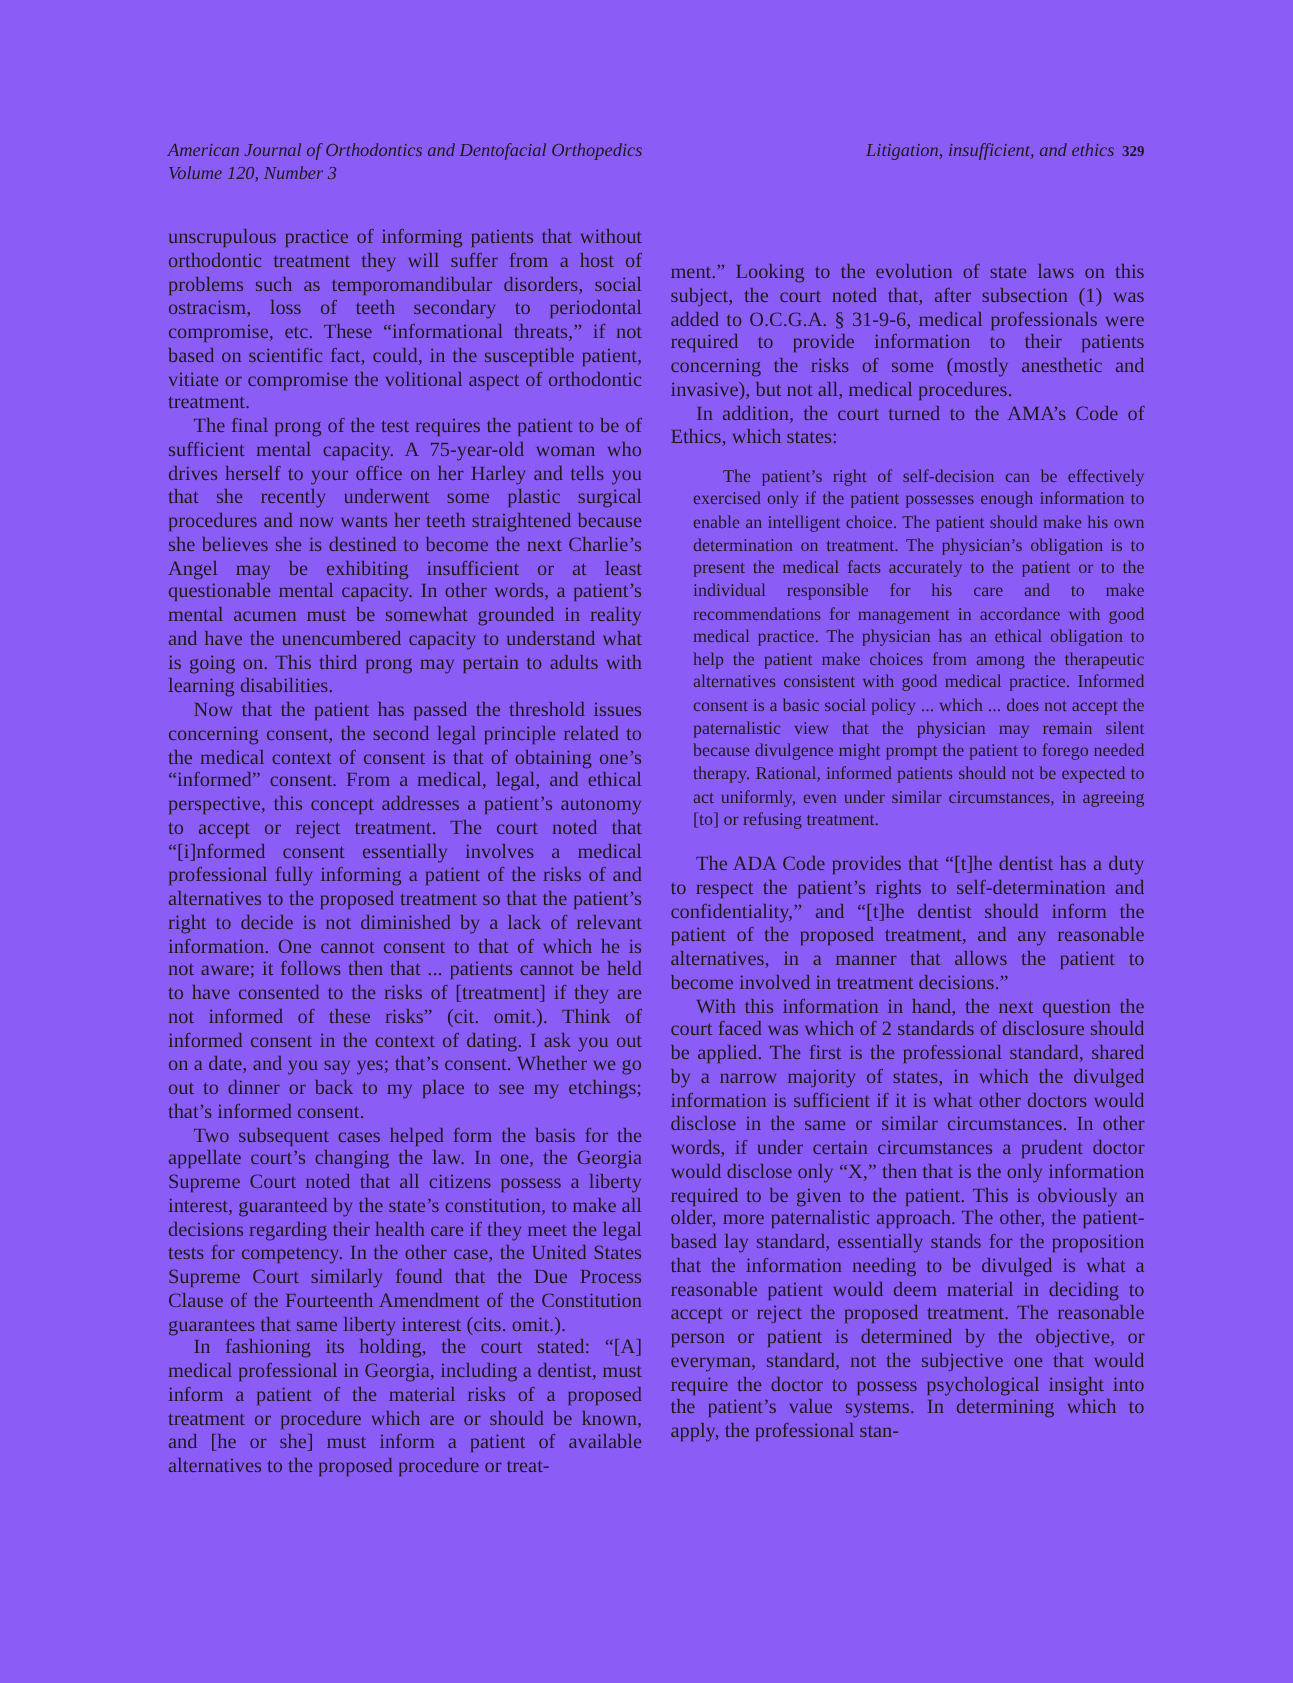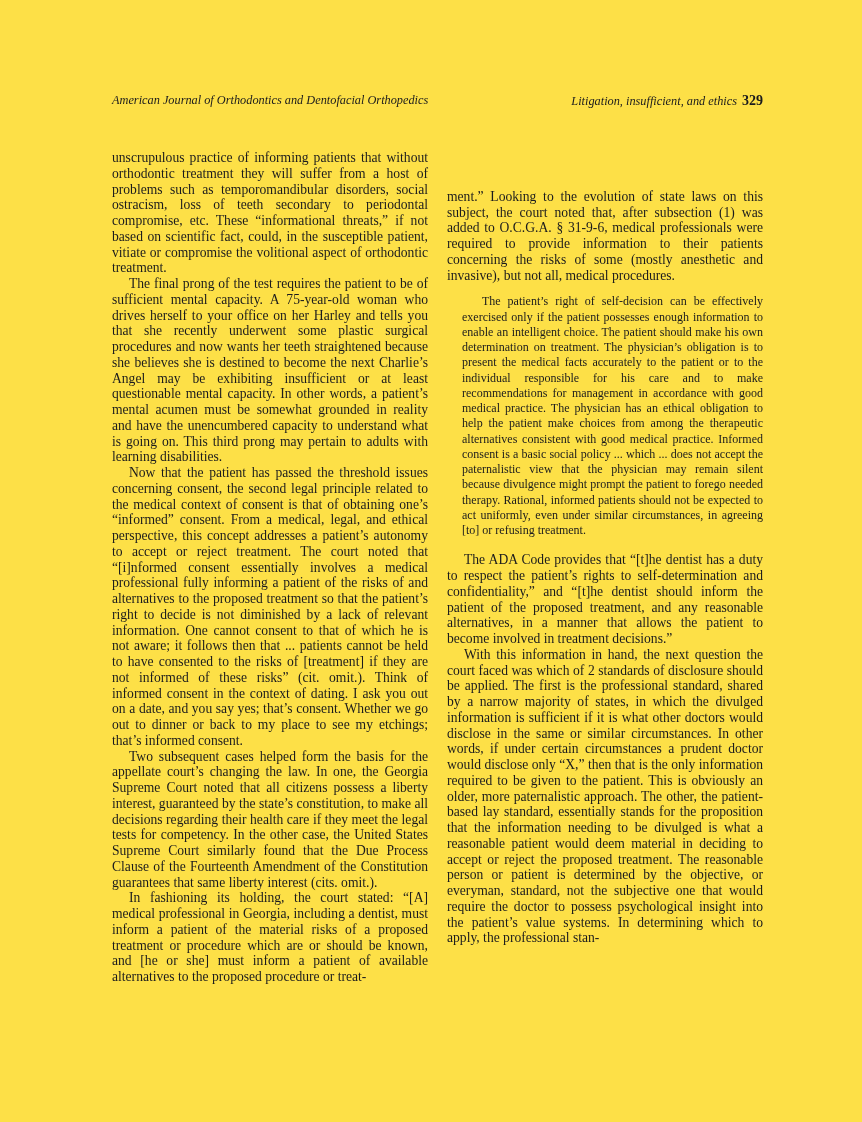--- a/index.html
+++ b/index.html
@@ -4,21 +4,21 @@
 <style>
   html, body {
     margin: 0;
     padding: 0;
     background: #ffffff;
   }
   .page {
     position: relative;
     width: 862px;
     height: 1122px;
-    background: #fde047;
+    background: #8b5cf6;
     color: #1b1b1d;
     font-family: "Liberation Serif", "DejaVu Serif", serif;
     overflow: hidden;
   }
   
   .running-head {
     position: absolute;
     left: 112px;
     top: 93px;
     width: 651px;
@@ -31,21 +31,21 @@
   .running-head .left {
     font-style: italic;
   }
   .running-head .right {
     font-style: italic;
     white-space: nowrap;
   }
   .running-head .folio {
     font-style: normal;
     font-weight: bold;
-    font-size: 14px;
+    font-size: 10px;
     margin-left: 5px;
   }
   
   .body-columns {
     position: absolute;
     left: 112px;
     top: 150px;
     width: 651px;
     display: flex;
     gap: 19px;
@@ -74,38 +74,40 @@
   }
 </style>
 </head>
 <body>
 
 <div class="page">
 
   <header class="running-head">
     <div class="left">
       <div>American Journal of Orthodontics and Dentofacial Orthopedics</div>
+      <div>Volume 120, Number 3</div>
     </div>
     <div class="right">
       <span>Litigation, insufficient, and ethics</span><span class="folio">329</span>
     </div>
   </header>
 
   <main class="body-columns">
 
     <section class="col">
       <p class="continuation">unscrupulous practice of informing patients that without orthodontic treatment they will suffer from a host of problems such as temporomandibular disorders, social ostracism, loss of teeth secondary to periodontal compromise, etc. These “informational threats,” if not based on scientific fact, could, in the susceptible patient, vitiate or compromise the volitional aspect of orthodontic treatment.</p>
       <p>The final prong of the test requires the patient to be of sufficient mental capacity. A 75-year-old woman who drives herself to your office on her Harley and tells you that she recently underwent some plastic surgical procedures and now wants her teeth straightened because she believes she is destined to become the next Charlie’s Angel may be exhibiting insufficient or at least questionable mental capacity. In other words, a patient’s mental acumen must be somewhat grounded in reality and have the unencumbered capacity to understand what is going on. This third prong may pertain to adults with learning disabilities.</p>
       <p>Now that the patient has passed the threshold issues concerning consent, the second legal principle related to the medical context of consent is that of obtaining one’s “informed” consent. From a medical, legal, and ethical perspective, this concept addresses a patient’s autonomy to accept or reject treatment. The court noted that “[i]nformed consent essentially involves a medical professional fully informing a patient of the risks of and alternatives to the proposed treatment so that the patient’s right to decide is not diminished by a lack of relevant information. One cannot consent to that of which he is not aware; it follows then that ... patients cannot be held to have consented to the risks of [treatment] if they are not informed of these risks” (cit. omit.). Think of informed consent in the context of dating. I ask you out on a date, and you say yes; that’s consent. Whether we go out to dinner or back to my place to see my etchings; that’s informed consent.</p>
       <p>Two subsequent cases helped form the basis for the appellate court’s changing the law. In one, the Georgia Supreme Court noted that all citizens possess a liberty interest, guaranteed by the state’s constitution, to make all decisions regarding their health care if they meet the legal tests for competency. In the other case, the United States Supreme Court similarly found that the Due Process Clause of the Fourteenth Amendment of the Constitution guarantees that same liberty interest (cits. omit.).</p>
       <p>In fashioning its holding, the court stated: “[A] medical professional in Georgia, including a dentist, must inform a patient of the material risks of a proposed treatment or procedure which are or should be known, and [he or she] must inform a patient of available alternatives to the proposed procedure or treat-</p>
     </section>
 
     <section class="col">
       <p class="continuation">ment.” Looking to the evolution of state laws on this subject, the court noted that, after subsection (1) was added to O.C.G.A. § 31-9-6, medical professionals were required to provide information to their patients concerning the risks of some (mostly anesthetic and invasive), but not all, medical procedures.</p>
+      <p>In addition, the court turned to the AMA’s Code of Ethics, which states:</p>
       <blockquote class="ama-quote">The patient’s right of self-decision can be effectively exercised only if the patient possesses enough information to enable an intelligent choice. The patient should make his own determination on treatment. The physician’s obligation is to present the medical facts accurately to the patient or to the individual responsible for his care and to make recommendations for management in accordance with good medical practice. The physician has an ethical obligation to help the patient make choices from among the therapeutic alternatives consistent with good medical practice. Informed consent is a basic social policy ... which ... does not accept the paternalistic view that the physician may remain silent because divulgence might prompt the patient to forego needed therapy. Rational, informed patients should not be expected to act uniformly, even under similar circumstances, in agreeing [to] or refusing treatment.</blockquote>
       <p>The ADA Code provides that “[t]he dentist has a duty to respect the patient’s rights to self-determination and confidentiality,” and “[t]he dentist should inform the patient of the proposed treatment, and any reasonable alternatives, in a manner that allows the patient to become involved in treatment decisions.”</p>
       <p>With this information in hand, the next question the court faced was which of 2 standards of disclosure should be applied. The first is the professional standard, shared by a narrow majority of states, in which the divulged information is sufficient if it is what other doctors would disclose in the same or similar circumstances. In other words, if under certain circumstances a prudent doctor would disclose only “X,” then that is the only information required to be given to the patient. This is obviously an older, more paternalistic approach. The other, the patient-based lay standard, essentially stands for the proposition that the information needing to be divulged is what a reasonable patient would deem material in deciding to accept or reject the proposed treatment. The reasonable person or patient is determined by the objective, or everyman, standard, not the subjective one that would require the doctor to possess psychological insight into the patient’s value systems. In determining which to apply, the professional stan-</p>
     </section>
 
   </main>
 
 </div>
 
 </body></html>

